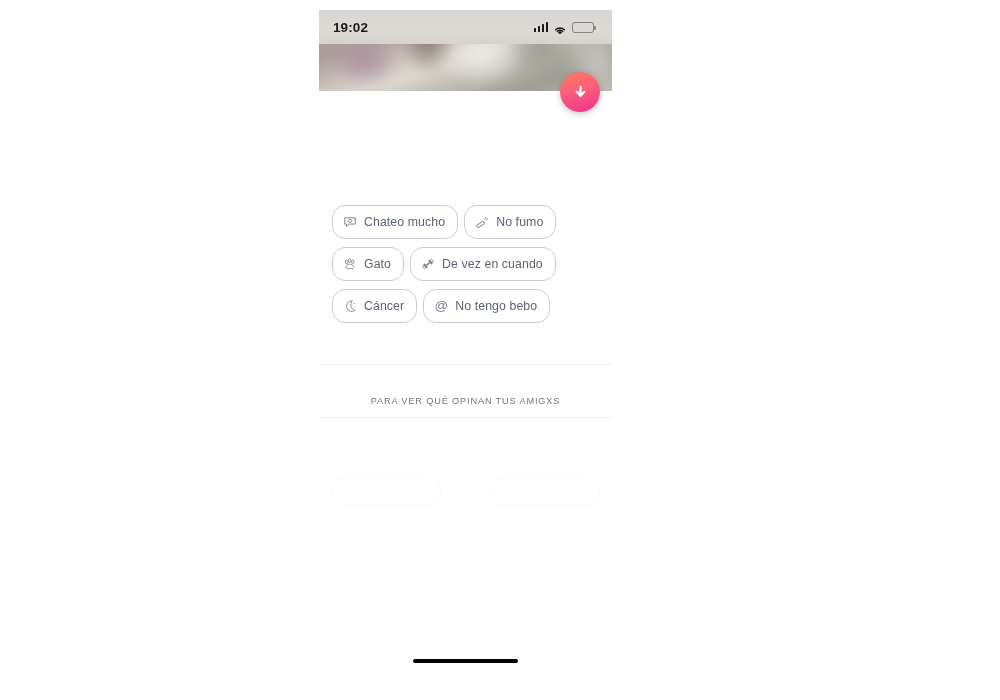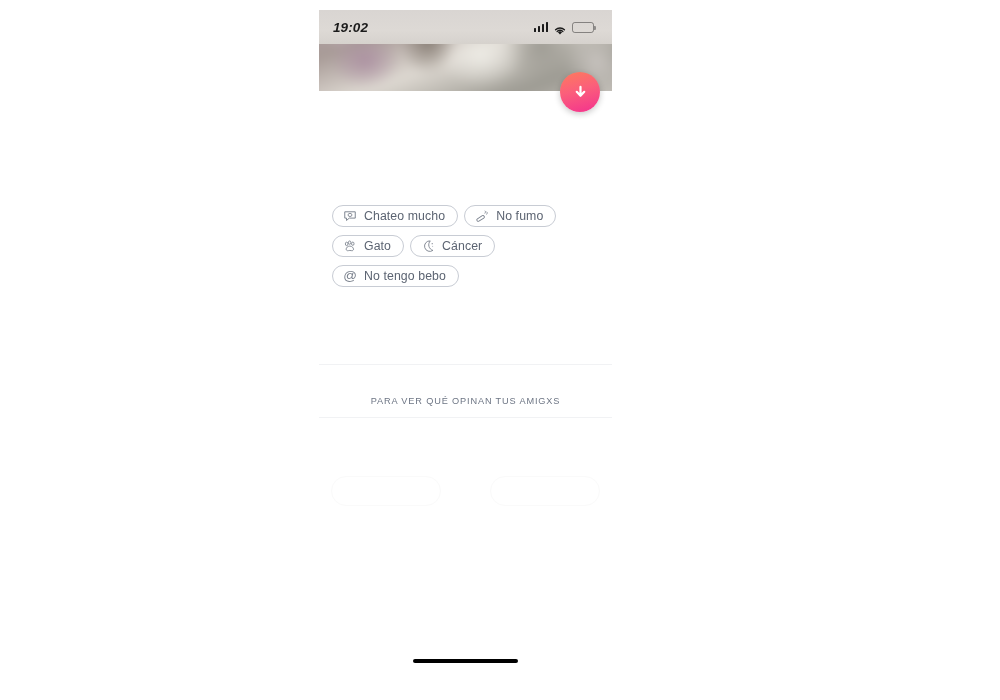--- a/index.html
+++ b/index.html
@@ -69,21 +69,20 @@
     align-items: center;
     justify-content: space-between;
     padding: 0 18px 0 14px;
     z-index: 5;
   }
   .clock {
     font-size: 13.5px;
     font-weight: bold;
     color: #1b1b1b;
     letter-spacing: .1px;
-    font-style: italic;
   }
   .status-icons {
     display: flex;
     align-items: center;
     gap: 5px;
   }
   .signal { display: flex; align-items: flex-end; gap: 1.5px; height: 10px; }
   .signal i { display: block; width: 2.5px; background: #1b1b1b; border-radius: .5px; }
   .signal i:nth-child(1){ height: 4px; }
   .signal i:nth-child(2){ height: 6px; }
@@ -137,21 +136,21 @@
     top: 195px;
     width: 268px;
     display: flex;
     flex-wrap: wrap;
     gap: 8px 6px;
   }
   .tag {
     display: inline-flex;
     align-items: center;
     gap: 7px;
-    height: 22px;
+    height: 34px;
     padding: 0 12px 0 10px;
     border: 1px solid #c8ccd4;
     border-radius: 13px;
     background: #ffffff;
     white-space: nowrap;
     cursor: default;
   }
   .tag .t-label {
     font-size: 12.3px;
     color: #5c6472;
@@ -294,20 +293,32 @@
       <div class="tag">
         <svg class="t-icon" viewBox="0 0 16 16" aria-hidden="true">
           <ellipse cx="4.2" cy="5.6" rx="1.5" ry="2" fill="none" stroke="currentColor" stroke-width="1"></ellipse>
           <ellipse cx="7.6" cy="4.1" rx="1.4" ry="1.9" fill="none" stroke="currentColor" stroke-width="1"></ellipse>
           <ellipse cx="11.2" cy="5.4" rx="1.4" ry="1.9" fill="none" stroke="currentColor" stroke-width="1"></ellipse>
           <path d="M7.8 8.1c2.6 0 4.2 2 4.2 3.6 0 1.3-1.3 2-2.6 1.6-1-.3-2.2-.3-3.2 0-1.3.4-2.6-.3-2.6-1.6 0-1.6 1.6-3.6 4.2-3.6z" fill="none" stroke="currentColor" stroke-width="1"></path>
         </svg>
         <span class="t-label">Gato</span>
       </div>
 
+      <div class="tag">
+        <svg class="t-icon" viewBox="0 0 16 16" aria-hidden="true">
+          <g transform="rotate(-38 8 8)">
+            <rect x="1.2" y="6" width="2.4" height="4" rx="1" fill="none" stroke="currentColor" stroke-width="1"></rect>
+            <rect x="3.5" y="5" width="2" height="6" rx=".9" fill="currentColor"></rect>
+            <rect x="5.4" y="7.1" width="5.2" height="1.8" rx=".8" fill="currentColor"></rect>
+            <rect x="10.5" y="5" width="2" height="6" rx=".9" fill="currentColor"></rect>
+            <rect x="12.4" y="6" width="2.4" height="4" rx="1" fill="none" stroke="currentColor" stroke-width="1"></rect>
+          </g>
+        </svg>
+        <span class="t-label">De vez en cuando</span>
+      </div>
 
       <div class="tag">
         <svg class="t-icon" viewBox="0 0 16 16" aria-hidden="true">
           <path d="M10.6 2.2a6 6 0 1 0 3 10.8A6.6 6.6 0 0 1 10.6 2.2z" fill="none" stroke="currentColor" stroke-width="1.05" stroke-linejoin="round"></path>
           <circle cx="12.8" cy="5.4" r=".7" fill="currentColor"></circle>
           <circle cx="13.4" cy="8.2" r=".55" fill="currentColor"></circle>
         </svg>
         <span class="t-label">Cáncer</span>
       </div>
 

